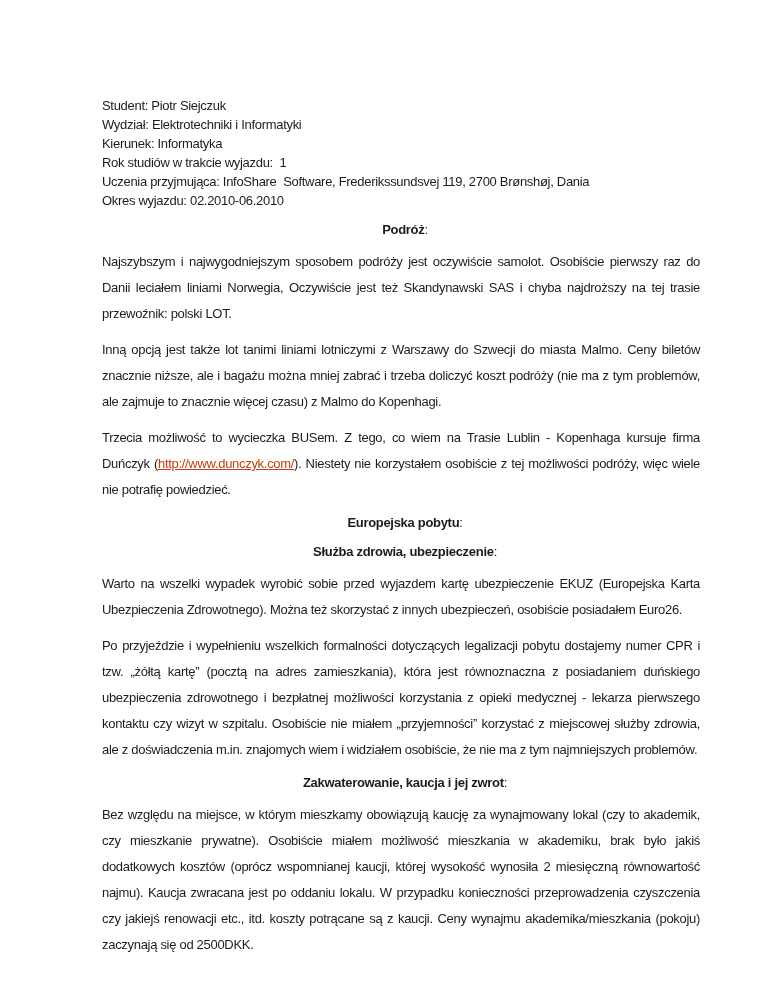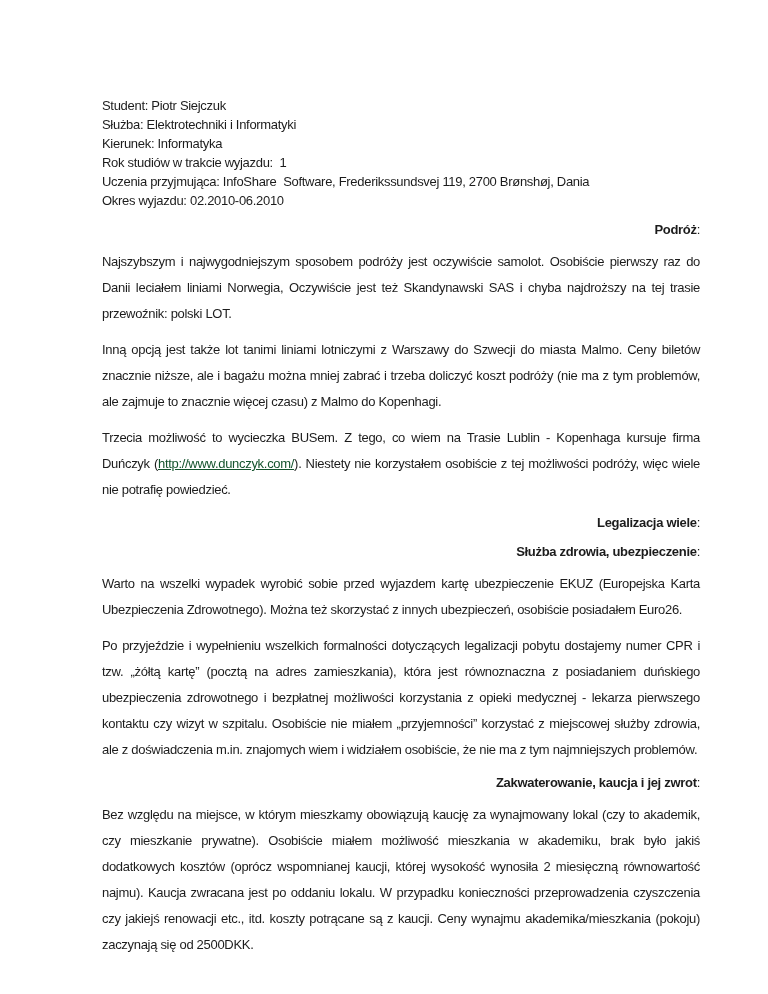--- a/index.html
+++ b/index.html
@@ -27,53 +27,53 @@
   }
   .doc-header { margin: 0 0 10px 0; }
   p.body-par {
     margin: 0 0 10px 0;
     line-height: 26px;
     text-align: justify;
   }
   p.sec-heading {
     margin: 0 0 10px 0;
     line-height: 19px;
-    text-align: right;
+    text-align: center;
     padding-left: 8px;
   }
   p.sec-heading b { font-weight: bold; }
   a.doc-link {
     color: #2a5bd7;
     text-decoration: underline;
     cursor: pointer;
   }
 </style>
 </head>
 <body>
 
 <div class="page" style="color: rgb(28, 28, 28); background: rgb(255, 255, 255);">
 
   <div class="doc-header">
     <div class="hdr-line">Student: Piotr Siejczuk</div>
-    <div class="hdr-line">Służba: Elektrotechniki i Informatyki</div>
+    <div class="hdr-line">Wydział: Elektrotechniki i Informatyki</div>
     <div class="hdr-line">Kierunek: Informatyka</div>
     <div class="hdr-line">Rok studiów w trakcie wyjazdu:  1</div>
     <div class="hdr-line">Uczenia przyjmująca: InfoShare  Software, Frederikssundsvej 119, 2700 Brønshøj, Dania</div>
     <div class="hdr-line">Okres wyjazdu: 02.2010-06.2010</div>
   </div>
 
   <p class="sec-heading"><b>Podróż</b><span>:</span></p>
 
   <p class="body-par">Najszybszym i najwygodniejszym sposobem podróży jest oczywiście samolot. Osobiście pierwszy raz do Danii leciałem liniami Norwegia, Oczywiście jest też Skandynawski SAS i chyba najdroższy na tej trasie przewoźnik: polski LOT.</p>
 
   <p class="body-par">Inną opcją jest także lot tanimi liniami lotniczymi z Warszawy do Szwecji do miasta Malmo. Ceny biletów znacznie niższe, ale i bagażu można mniej zabrać i trzeba doliczyć koszt podróży (nie ma z tym problemów, ale zajmuje to znacznie więcej czasu) z Malmo do Kopenhagi.</p>
 
-  <p class="body-par"><span>Trzecia możliwość to wycieczka BUSem. Z tego, co wiem na Trasie Lublin - Kopenhaga kursuje firma Duńczyk (</span><a class="doc-link" href="#" style="color: #14532d;">http://www.dunczyk.com/</a><span>). Niestety nie korzystałem osobiście z tej możliwości podróży, więc wiele nie potrafię powiedzieć.</span></p>
+  <p class="body-par"><span>Trzecia możliwość to wycieczka BUSem. Z tego, co wiem na Trasie Lublin - Kopenhaga kursuje firma Duńczyk (</span><a class="doc-link" href="#" style="color: #c2410c;">http://www.dunczyk.com/</a><span>). Niestety nie korzystałem osobiście z tej możliwości podróży, więc wiele nie potrafię powiedzieć.</span></p>
 
-  <p class="sec-heading"><b>Legalizacja wiele</b><span>:</span></p>
+  <p class="sec-heading"><b>Europejska pobytu</b><span>:</span></p>
 
 
   <p class="sec-heading"><b>Służba zdrowia, ubezpieczenie</b><span>:</span></p>
 
   <p class="body-par">Warto na wszelki wypadek wyrobić sobie przed wyjazdem kartę ubezpieczenie EKUZ (Europejska Karta Ubezpieczenia Zdrowotnego). Można też skorzystać z innych ubezpieczeń, osobiście posiadałem Euro26.</p>
 
   <p class="body-par">Po przyjeździe i wypełnieniu wszelkich formalności dotyczących legalizacji pobytu dostajemy numer CPR i tzw. „żółtą kartę” (pocztą na adres zamieszkania), która jest równoznaczna z posiadaniem duńskiego ubezpieczenia zdrowotnego i bezpłatnej możliwości korzystania z opieki medycznej - lekarza pierwszego kontaktu czy wizyt w szpitalu. Osobiście nie miałem „przyjemności” korzystać z miejscowej służby zdrowia, ale z doświadczenia m.in. znajomych wiem i widziałem osobiście, że nie ma z tym najmniejszych problemów.</p>
 
   <p class="sec-heading"><b>Zakwaterowanie, kaucja i jej zwrot</b><span>:</span></p>
 

